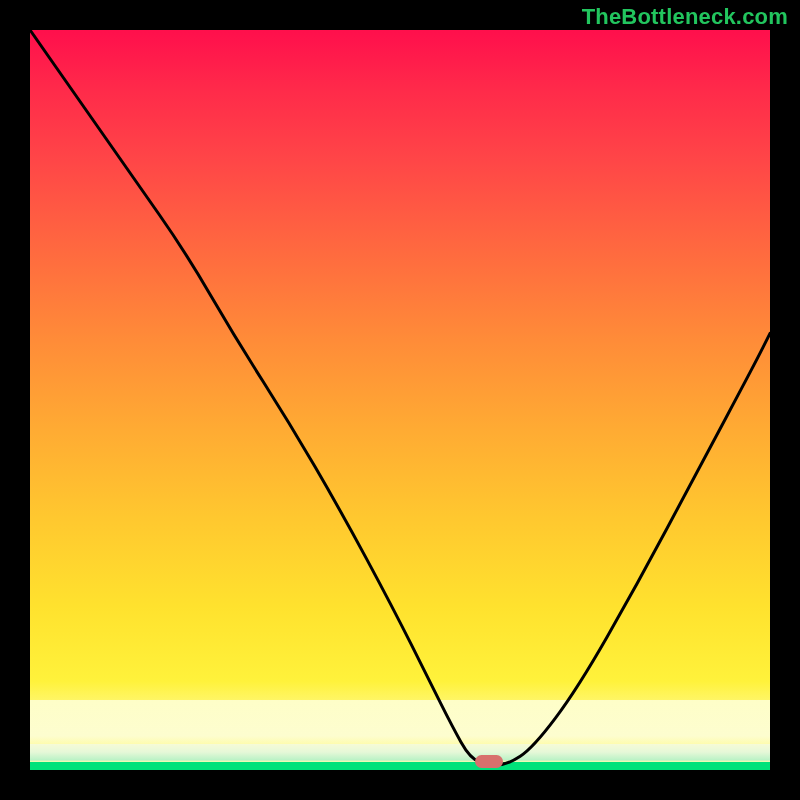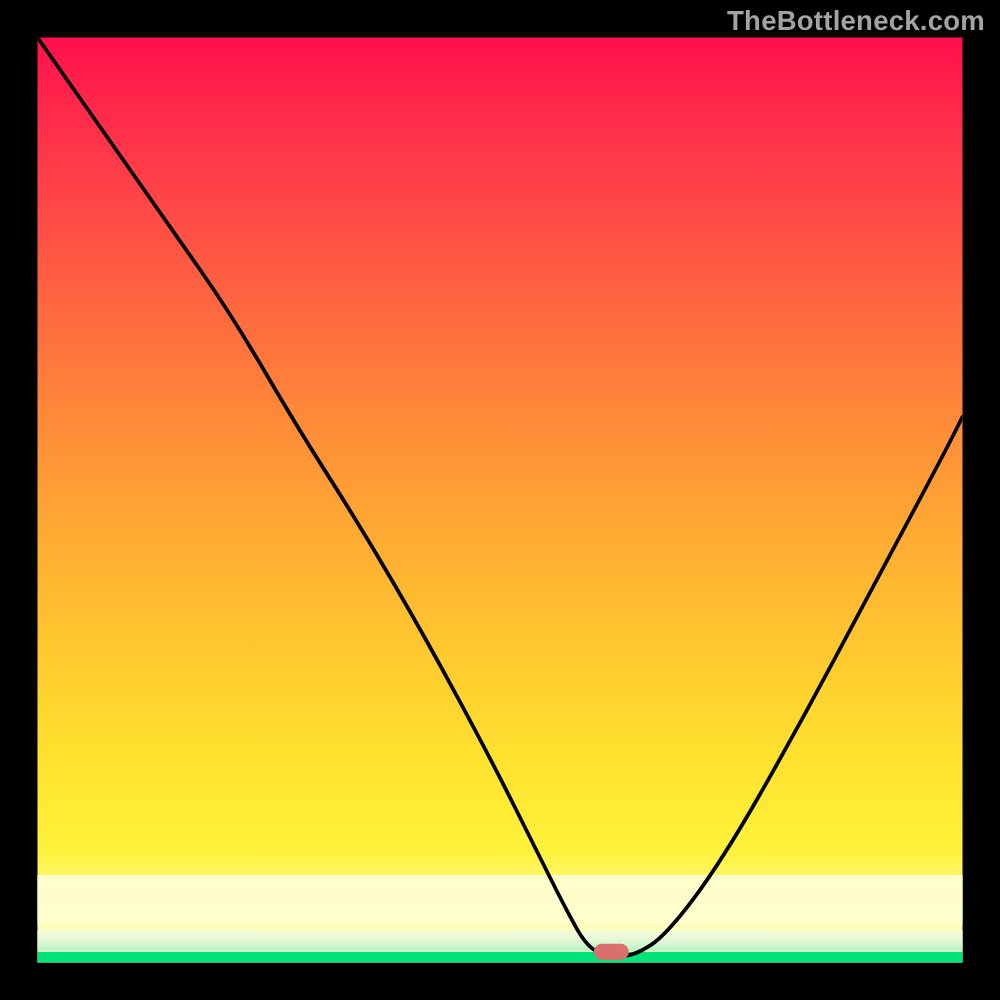--- a/index.html
+++ b/index.html
@@ -15,21 +15,21 @@
     top: 0;
     left: 0;
     width: 800px;
     height: 800px;
     background: #000;
   }
   .watermark {
     position: absolute;
     top: 4px;
     right: 12px;
-    color: #a3a3a3;
+    color: #22c55e;
     font-family: Arial, Helvetica, sans-serif;
     font-size: 22px;
     font-weight: 600;
     letter-spacing: 0.2px;
   }
   .plot-area {
     position: absolute;
     left: 30px;
     top: 30px;
     width: 740px;

